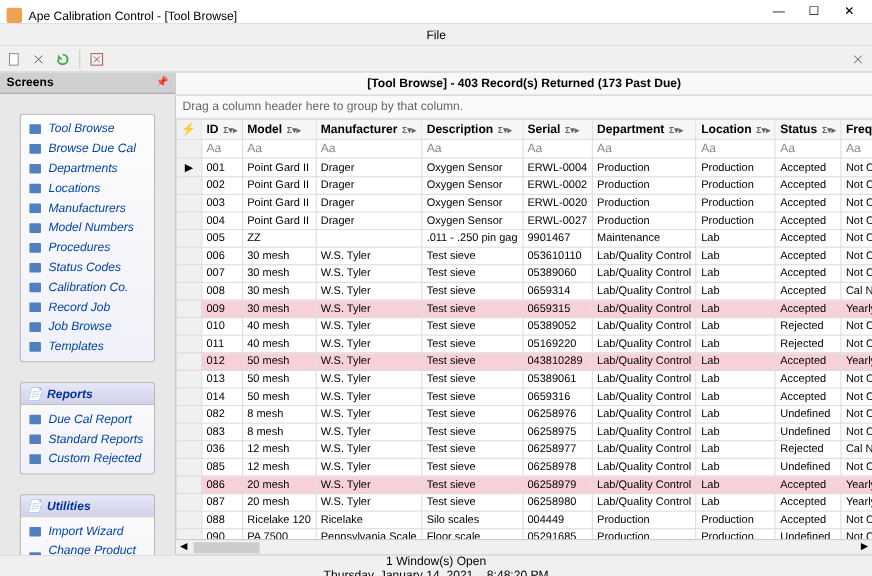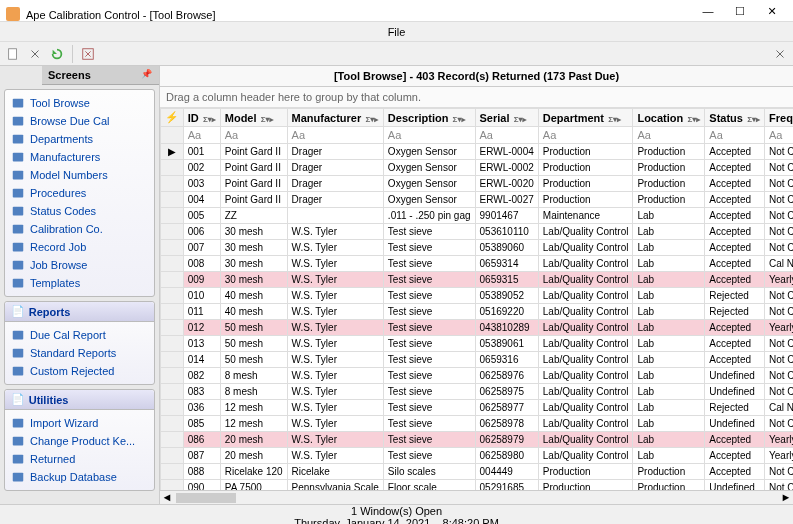--- a/index.html
+++ b/index.html
@@ -9,22 +9,22 @@
 .title-bar .title { flex: 1; }
 .title-bar .win-btns { display: flex; gap: 2px; }
 .title-bar .win-btn { width: 30px; height: 18px; text-align: center; line-height: 16px; cursor: pointer; }
 .menu-bar { height: 20px; display: flex; align-items: center; padding: 0 4px; gap: 2px; background: #f0f0f0; border-bottom: 1px solid #ddd; flex-direction: column; }
 .menu-item { padding: 2px 6px; cursor: pointer; }
 .toolbar { height: 24px; display: flex; align-items: center; padding: 0 4px; gap: 4px; background: #f0f0f0; border-bottom: 1px solid #ccc; }
 .tb-btn { width: 18px; height: 18px; display: flex; align-items: center; justify-content: center; cursor: pointer; }
 .tb-sep { width: 1px; height: 18px; background: #ccc; margin: 0 2px; }
 .main { flex: 1; display: flex; overflow: hidden; }
 .sidebar { width: 160px; background: #e8e8e8; border-right: 1px solid #ccc; display: flex; flex-direction: column; overflow-y: auto; }
-.side-header { background: #d0d0d0; padding: 3px 6px; font-weight: bold; border-bottom: 1px solid #aaa; display: flex; justify-content: space-between; margin-left: 42px; }
-.side-section { background: linear-gradient(#fdfdfd,#f0f0f8); margin: 4px; border: 1px solid #bbb; border-radius: 3px; }
+.side-header { background: #d0d0d0; padding: 3px 6px; font-weight: bold; border-bottom: 1px solid #aaa; display: flex; justify-content: space-between; }
+.side-section { background: linear-gradient(#fdfdfd,#f0f0f8); margin: 18px; border: 1px solid #bbb; border-radius: 3px; font-style: italic; }
 .side-section-title { background: linear-gradient(#e8e8f8,#d0d0e8); padding: 3px 6px; font-weight: bold; color: #003399; border-bottom: 1px solid #bbb; border-radius: 3px 3px 0 0; display: flex; align-items: center; gap: 4px; }
 .side-list { padding: 4px 2px; }
 .side-item { padding: 2px 4px; display: flex; align-items: center; gap: 5px; cursor: pointer; color: #0044aa; }
 .side-item .i { width: 14px; height: 14px; flex-shrink: 0; display: flex; align-items: center; justify-content: center; }
 .content { flex: 1; display: flex; flex-direction: column; background: #fff; overflow: hidden; }
 .content-title { text-align: center; font-weight: bold; padding: 4px; background: #f8f8f8; border-bottom: 1px solid #ccc; }
 .grid-wrap { flex: 1; display: flex; flex-direction: column; overflow: hidden; }
 .grid-group { padding: 4px 6px; color: #666; background: #fafafa; border-bottom: 1px solid #ddd; }
 .grid { flex: 1; overflow: auto; }
 table { border-collapse: collapse; width: 100%; }
@@ -128,20 +128,28 @@
                 </svg>
               </span>
               <span>Departments</span>
             </div>
             <div class="side-item">
               <span class="i">
                 <svg viewBox="0 0 16 16">
                   <rect x="2" y="3" width="12" height="10" class="sc-icon" rx="1"></rect>
                 </svg>
               </span>
+              <span>Locations</span>
+            </div>
+            <div class="side-item">
+              <span class="i">
+                <svg viewBox="0 0 16 16">
+                  <rect x="2" y="3" width="12" height="10" class="sc-icon" rx="1"></rect>
+                </svg>
+              </span>
               <span>Manufacturers</span>
             </div>
             <div class="side-item">
               <span class="i">
                 <svg viewBox="0 0 16 16">
                   <rect x="2" y="3" width="12" height="10" class="sc-icon" rx="1"></rect>
                 </svg>
               </span>
               <span>Model Numbers</span>
             </div>

